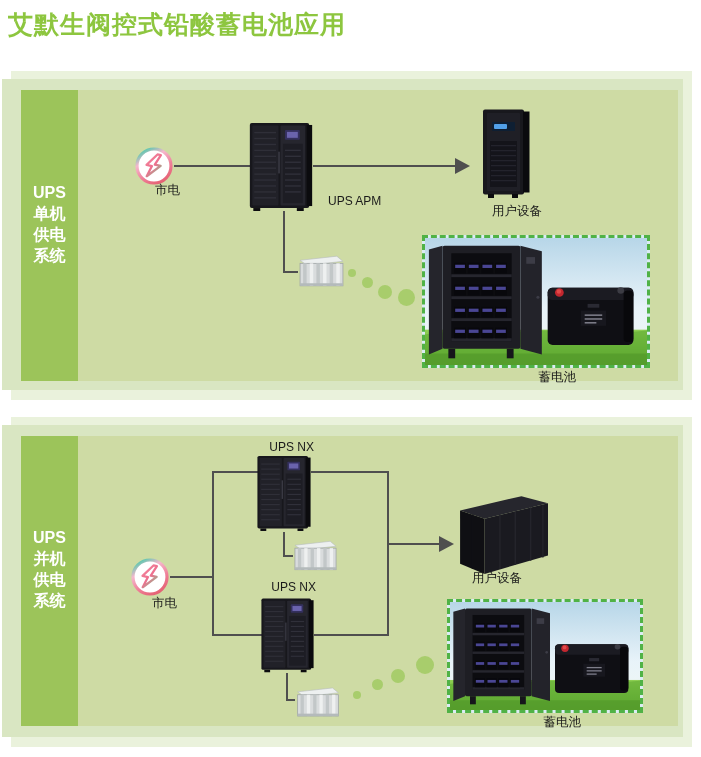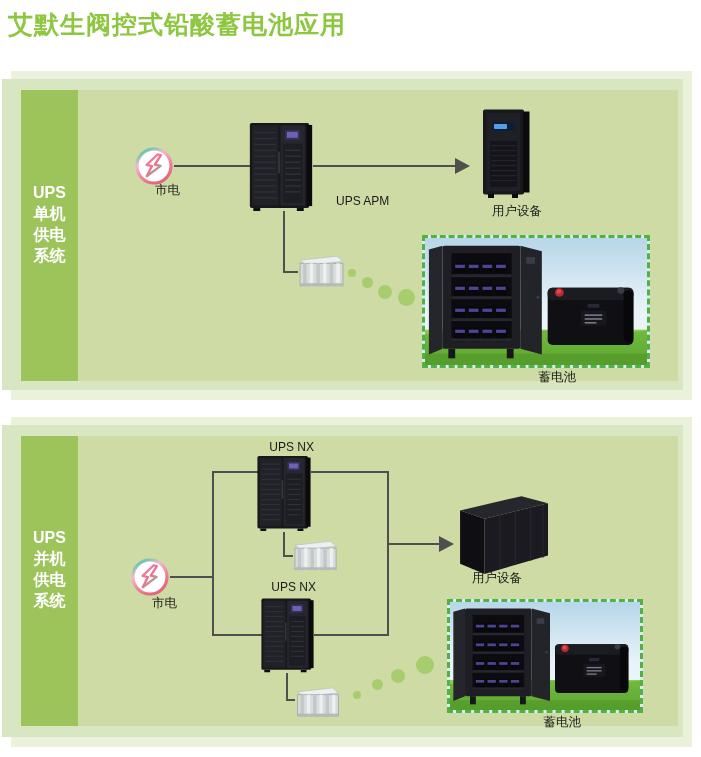--- a/index.html
+++ b/index.html
@@ -241,21 +241,21 @@
     <svg class="imgsvg" style="left:134px;top:146px;" width="40" height="40">
         <use href="#sym-mains" xlink:href="#sym-mains"></use>
       </svg>
     <div class="devlabel ctr" style="left:128px;top:182px;width:52px;font-size:12.5px;">市电</div>
 
     <div class="line" style="left:174px;top:165px;width:76px;height:2px;"></div>
 
     <svg class="imgsvg" style="left:249px;top:122px;" width="64" height="89">
         <use href="#sym-ups-tower" xlink:href="#sym-ups-tower"></use>
       </svg>
-    <div class="devlabel" style="left:336px;top:194px;">UPS APM</div>
+    <div class="devlabel" style="left:328px;top:194px;">UPS APM</div>
 
     <div class="line" style="left:313px;top:165px;width:143px;height:2px;"></div>
     <div class="arrow-e" style="left:455px;top:158px;"></div>
 
     <svg class="imgsvg" style="left:482px;top:109px;" width="49" height="90">
         <use href="#sym-rack" xlink:href="#sym-rack"></use>
       </svg>
     <div class="devlabel ctr" style="left:478px;top:203px;width:64px;font-size:12.5px;">用户设备</div>
 
     <div class="line" style="left:283px;top:211px;width:2px;height:62px;"></div>

